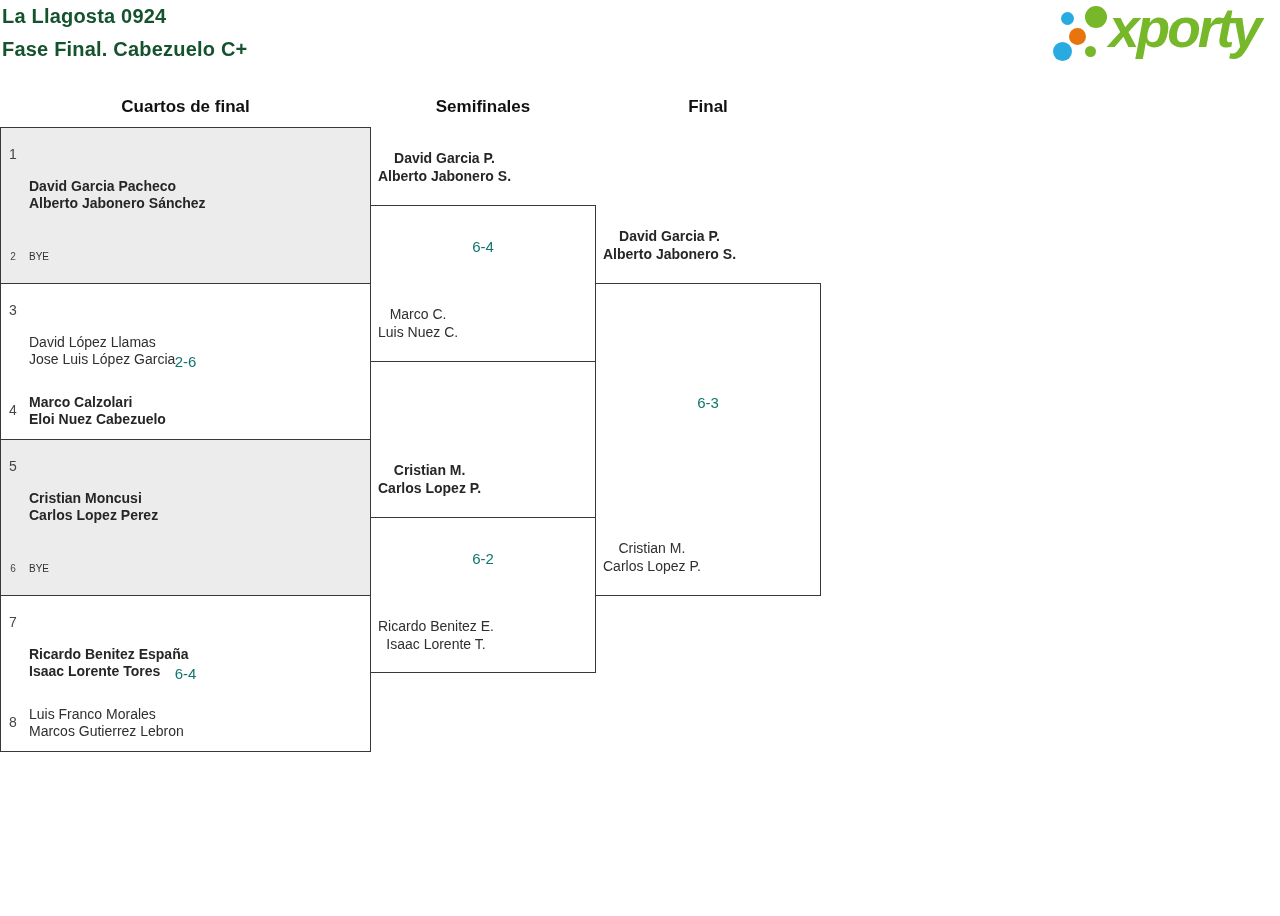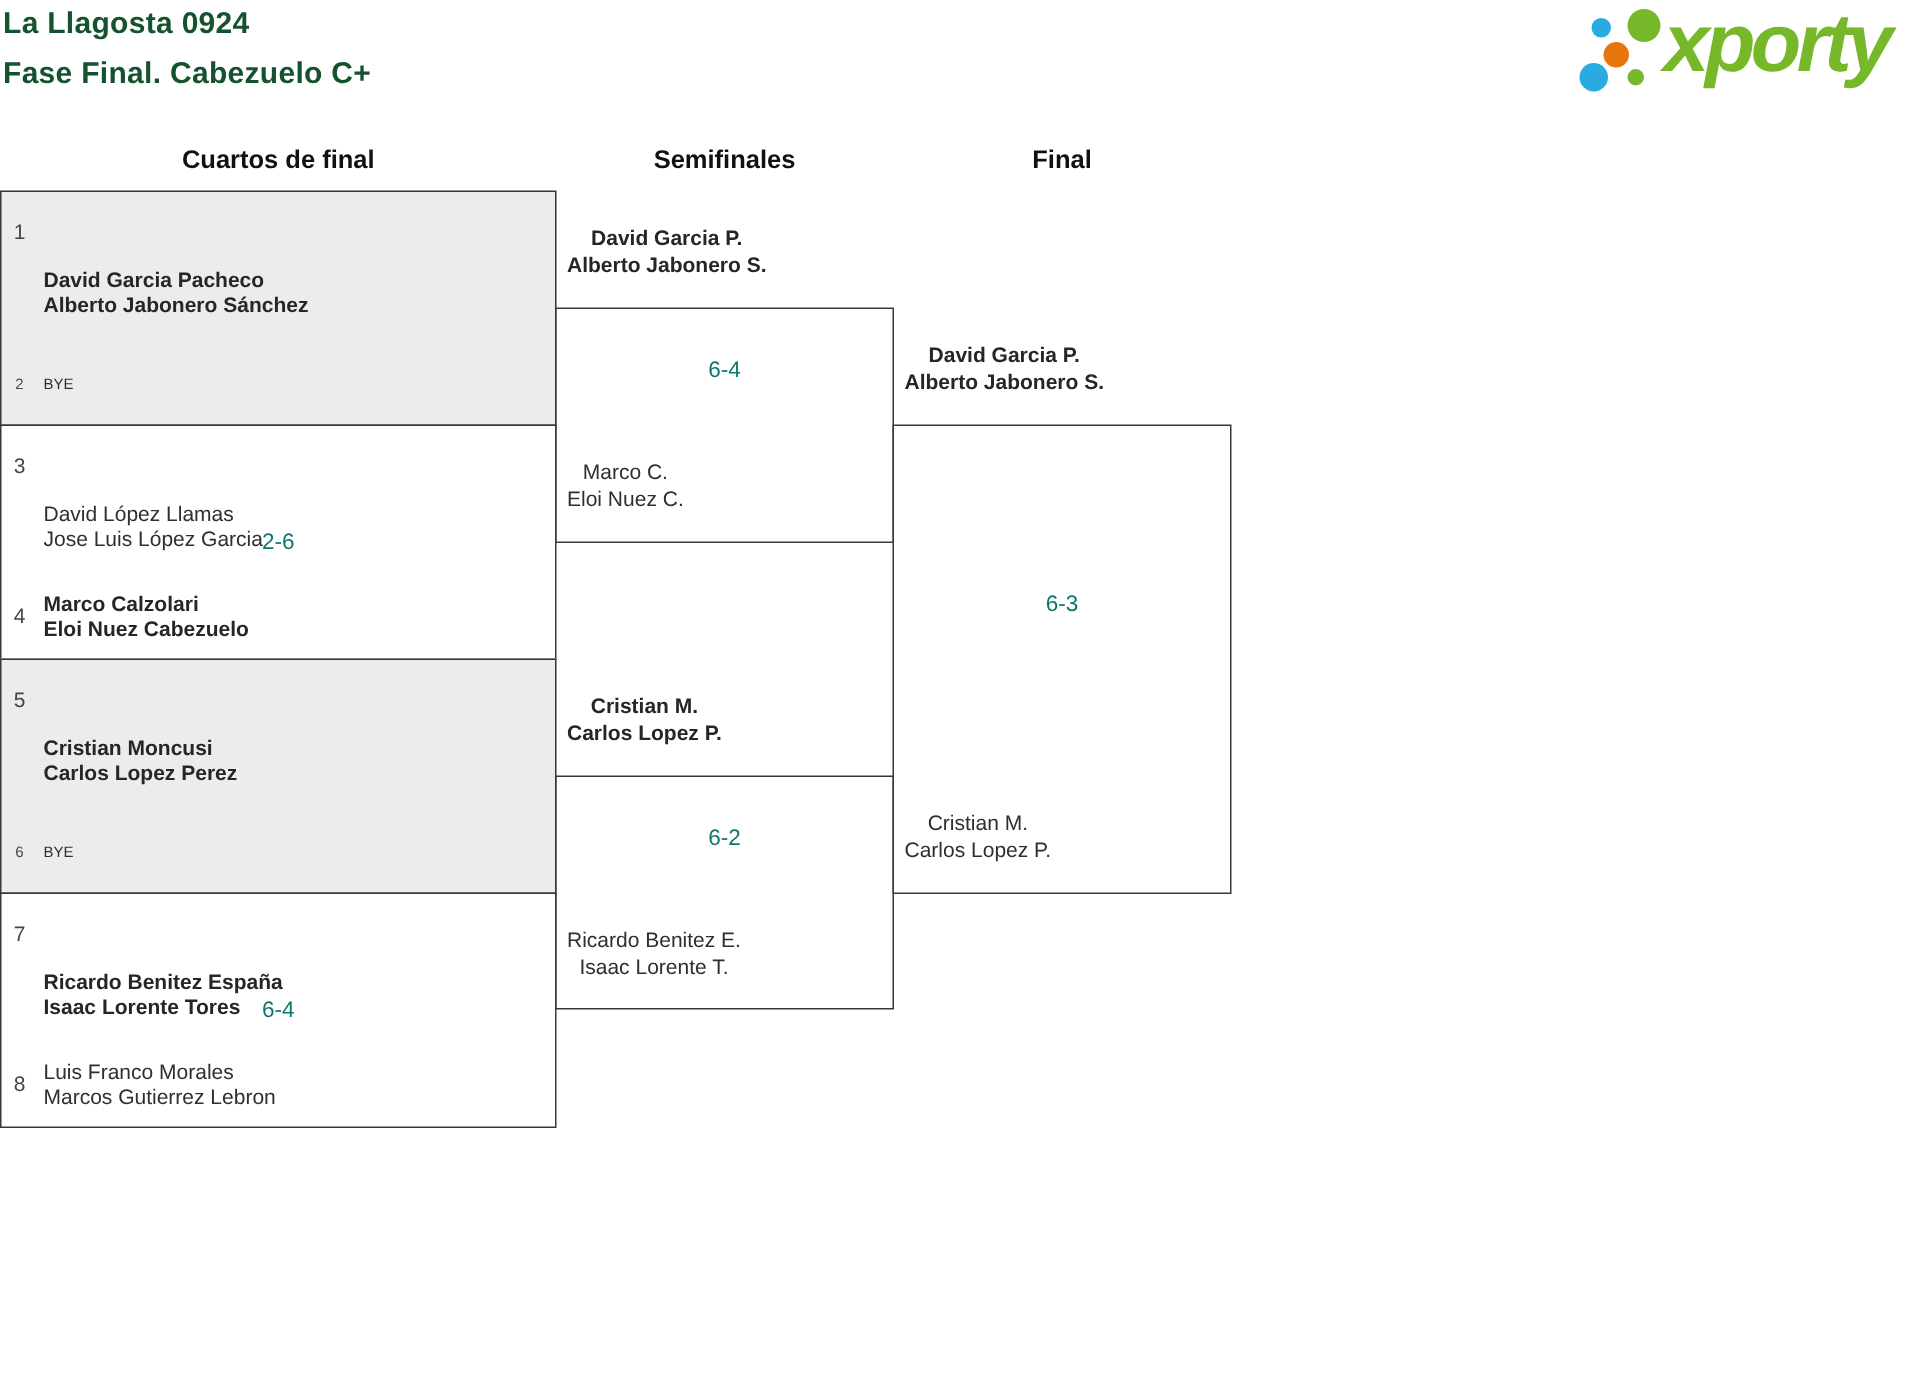--- a/index.html
+++ b/index.html
@@ -156,21 +156,21 @@
   </div>
 
   <div class="box sf sf1">
     <div class="team t-above winner">
       <div>David Garcia P.</div>
       <div>Alberto Jabonero S.</div>
     </div>
     <div class="score">6-4</div>
     <div class="team t-low">
       <div>Marco C.</div>
-      <div>Eloi Nuez C.</div>
+      <div>Luis Nuez C.</div>
     </div>
   </div>
 
   <div class="box sf sf2">
     <div class="team t-above winner">
       <div>Cristian M.</div>
       <div>Carlos Lopez P.</div>
     </div>
     <div class="score">6-2</div>
     <div class="team t-low">

